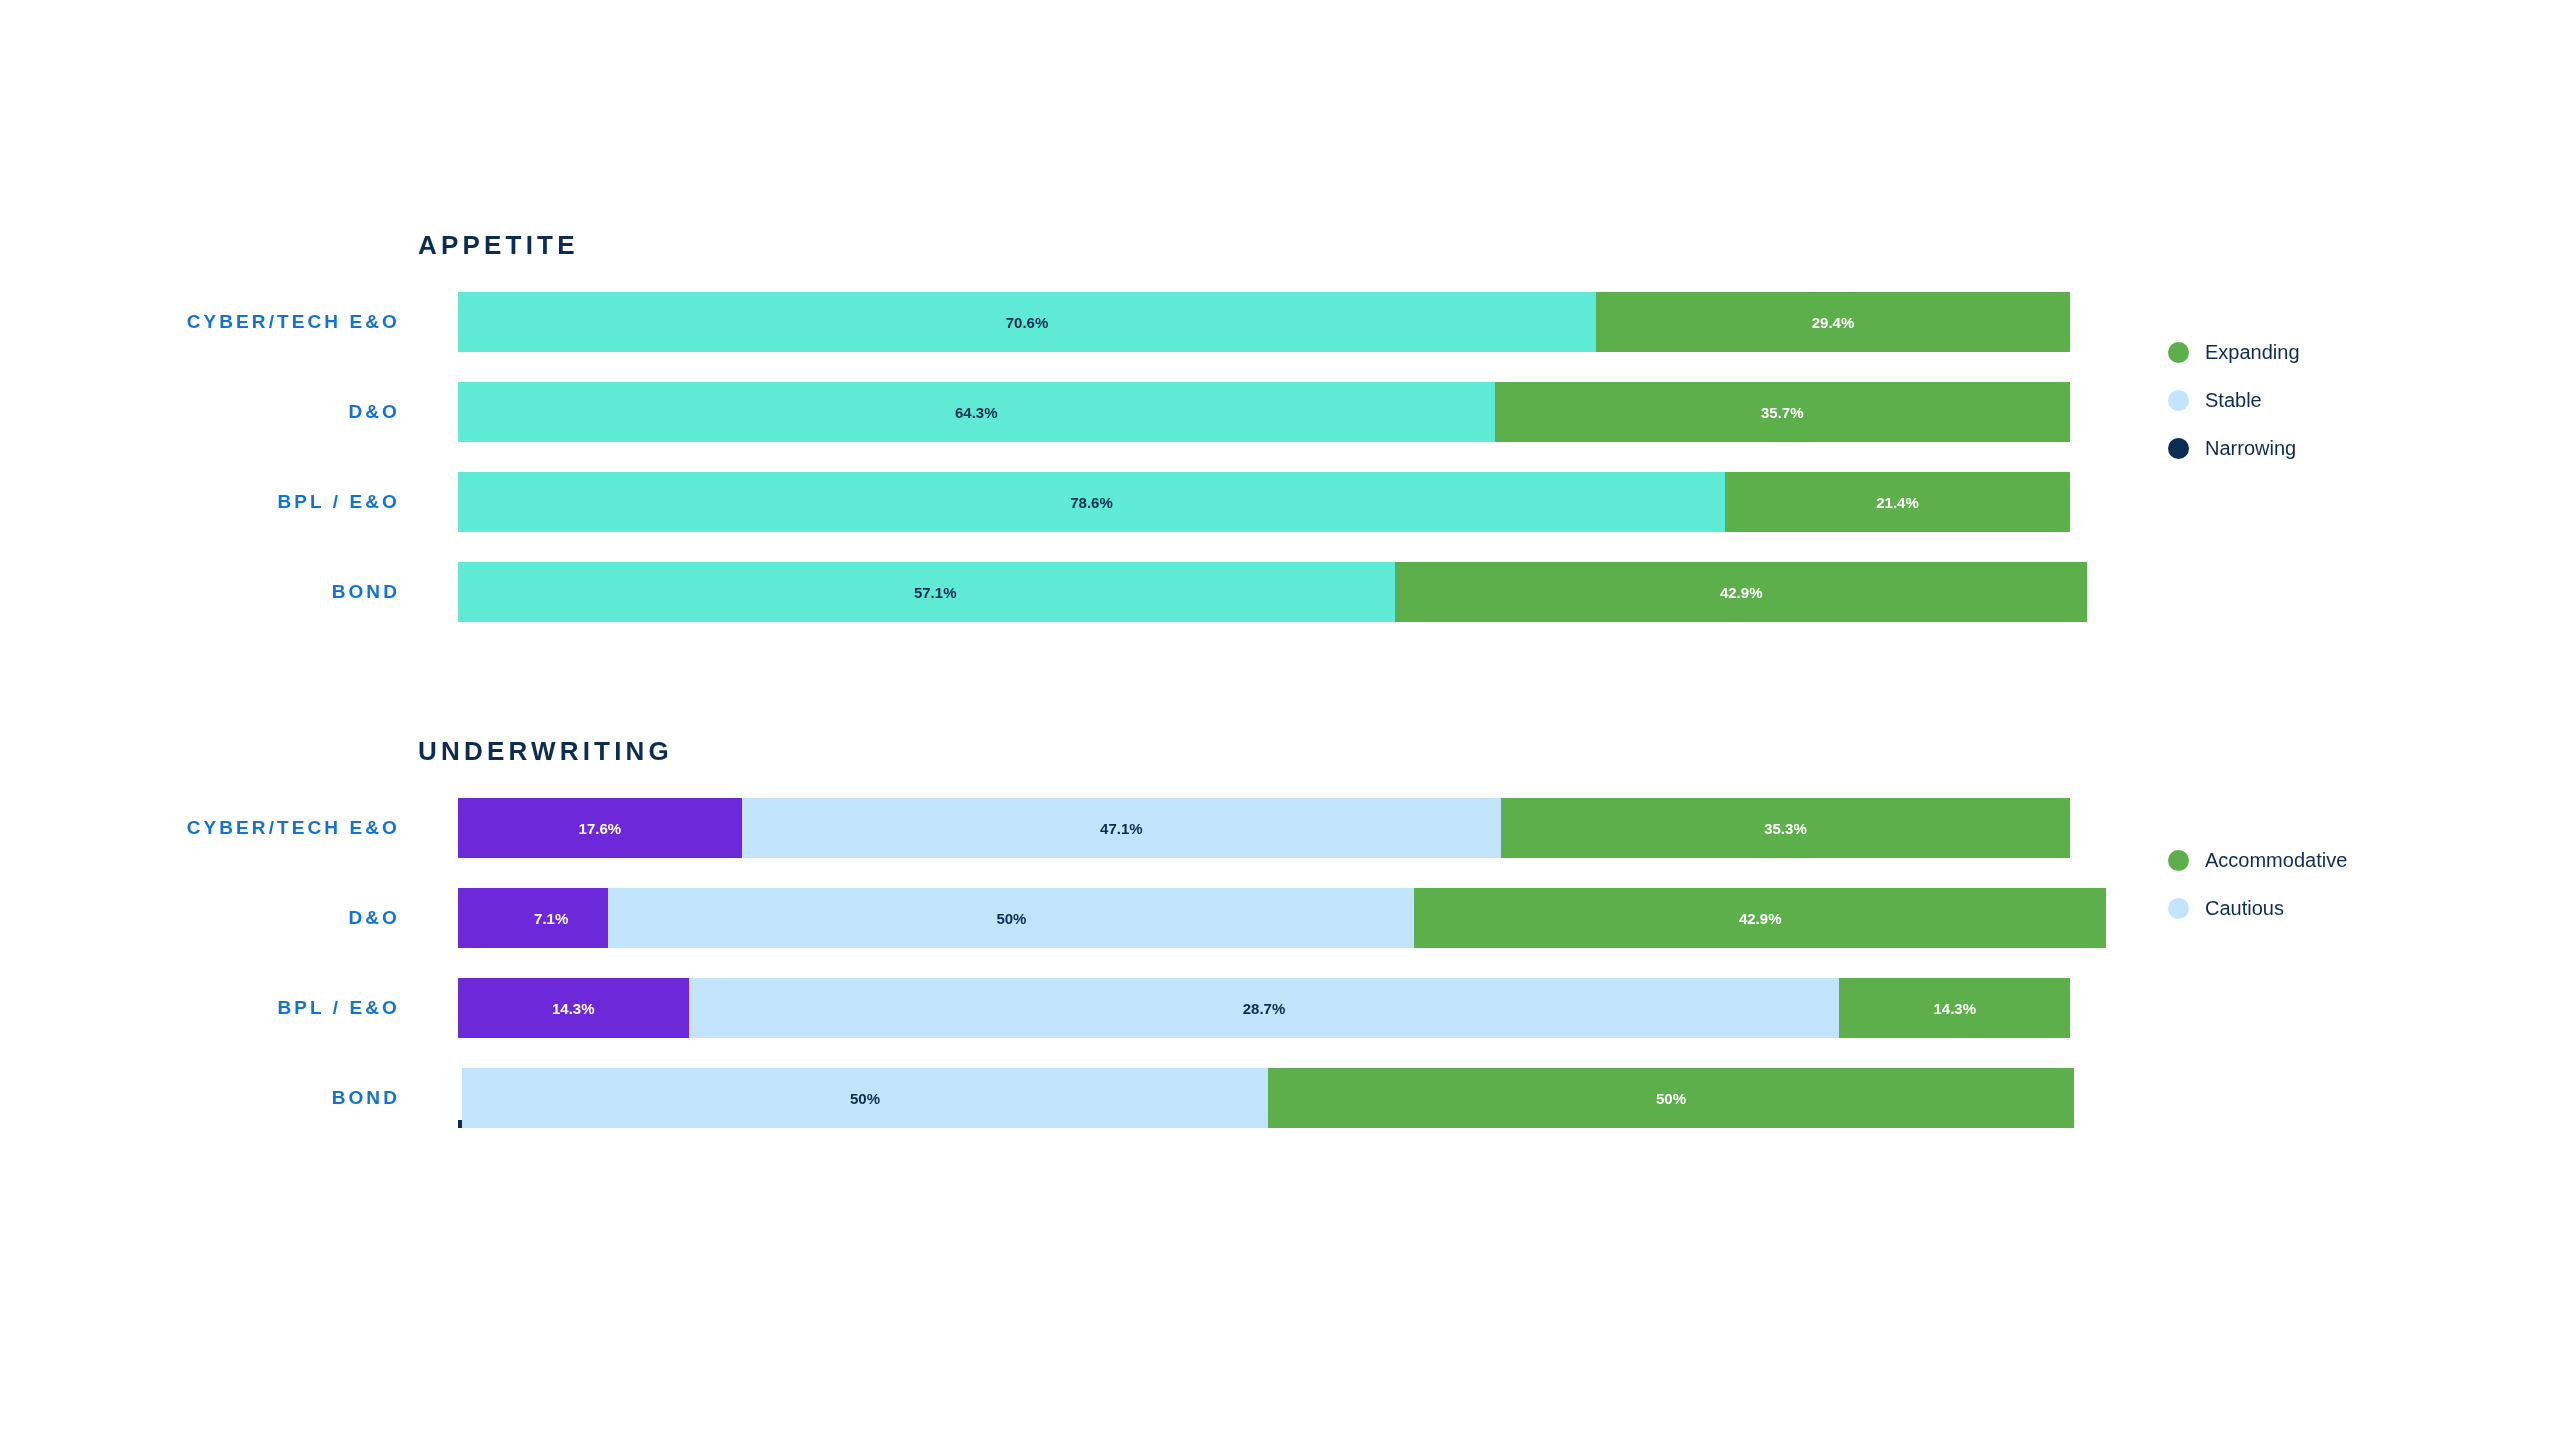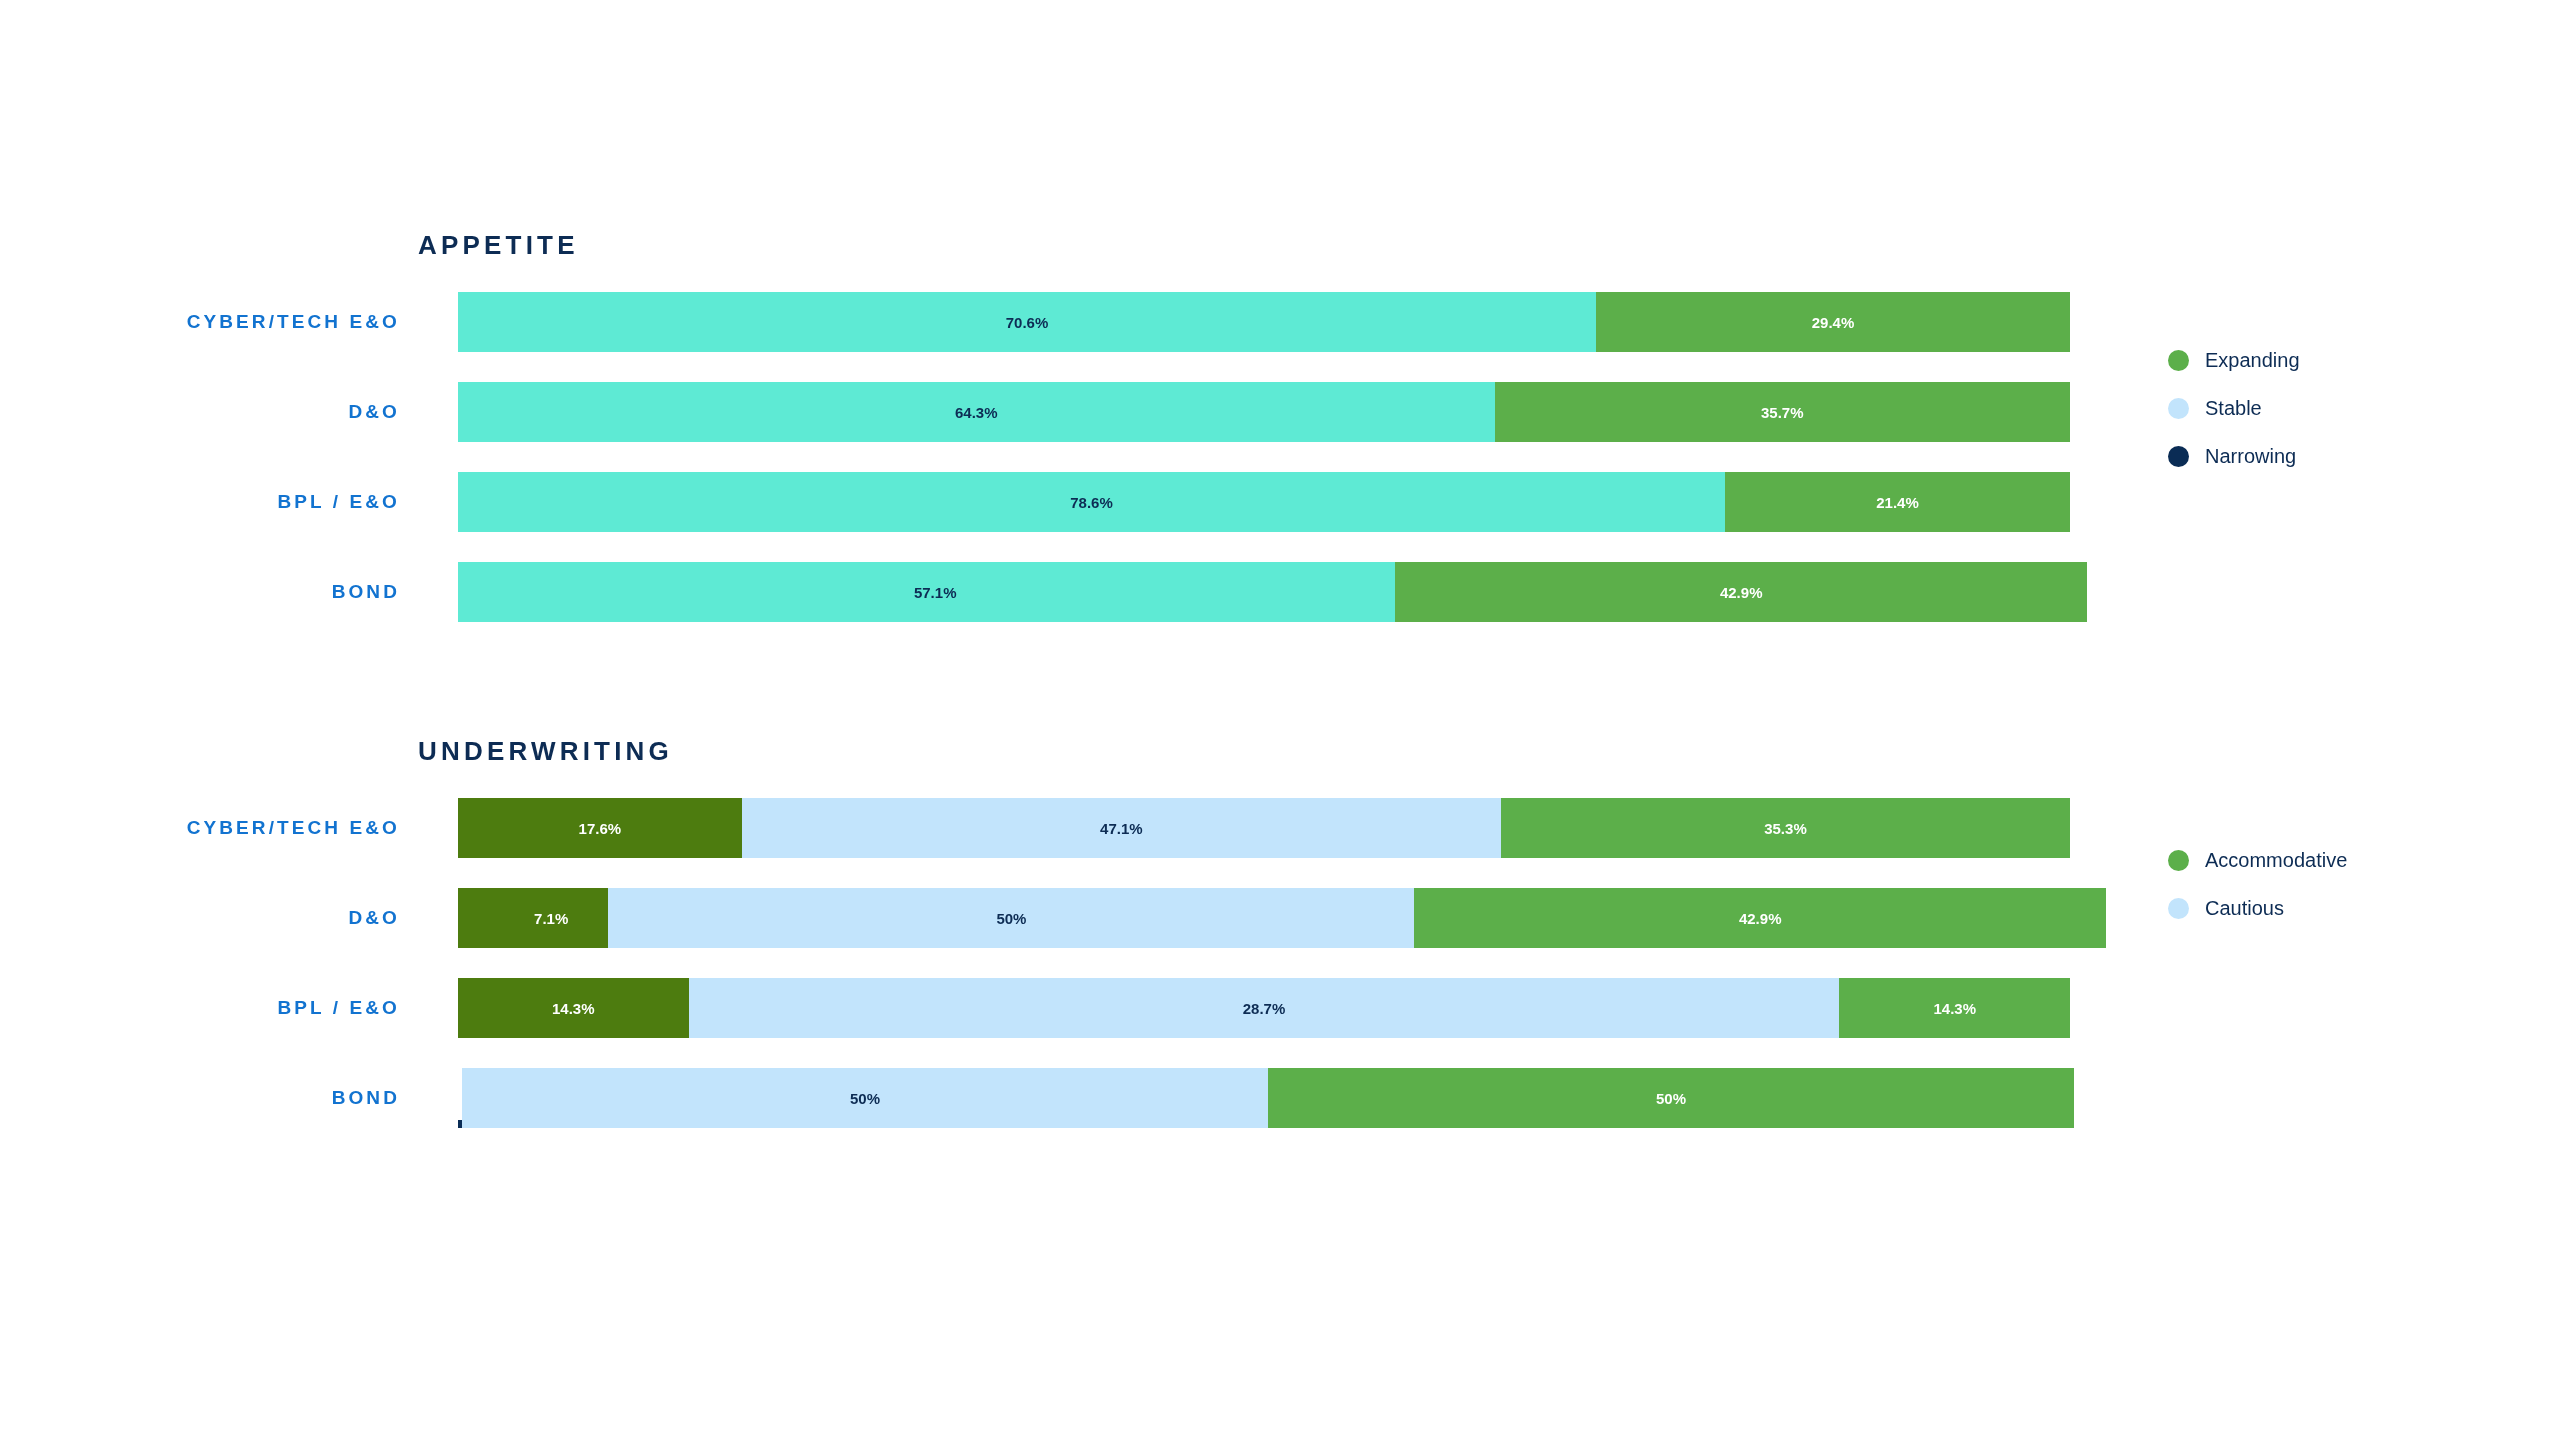--- a/index.html
+++ b/index.html
@@ -87,41 +87,41 @@
     display: flex;
     align-items: center;
     justify-content: center;
     font-size: 15px;
     font-weight: bold;
     overflow: hidden;
     white-space: nowrap;
   }
   .seg-label { pointer-events: none; }
 
-  .seg.rigorous   { background: #4d7c0f; color: #ffffff; }
+  .seg.rigorous   { background: #6d28d9; color: #ffffff; }
   .seg.cautious   { background: #c2e4fc; color: #0d2c54; }
   .seg.stable     { background: #5eead4; color: #0d2c54; }
   .seg.accommodative { background: #5caf4a; color: #ffffff; }
   .seg.expanding  { background: #5caf4a; color: #ffffff; }
 
   
   .seg.zero-stub {
     width: 4px;
     flex: 0 0 4px;
     align-self: flex-end;
     height: 8px;
     background: #0a2c55;
   }
 
   
   .legend {
     position: absolute;
     width: 330px;
   }
-  #legend-appetite     { left: 2168px; top: 336px; }
+  #legend-appetite     { left: 2168px; top: 328px; }
   #legend-underwriting { left: 2168px; top: 836px; }
 
   .legend-item {
     display: flex;
     align-items: center;
     height: 48px;
   }
   .legend-dot {
     width: 21px;
     height: 21px;

